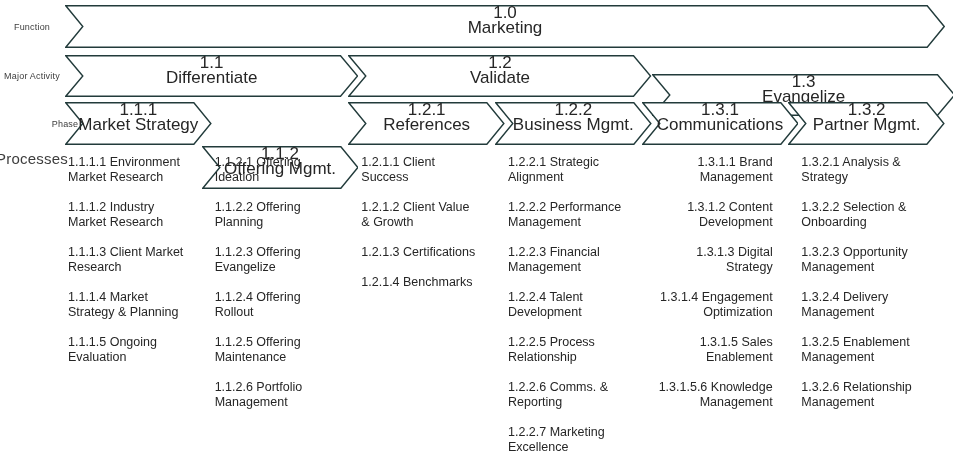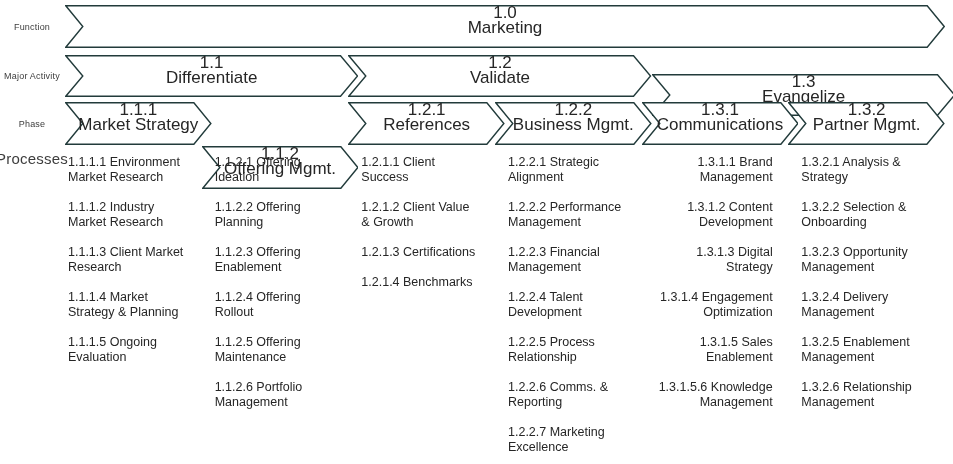--- a/index.html
+++ b/index.html
@@ -5,21 +5,21 @@
   html,body{margin:0;padding:0;background:#fff;}
   body{font-family:"Liberation Sans","DejaVu Sans",sans-serif;}
   .canvas{position:relative;width:953px;height:464px;background:#fff;overflow:hidden;}
 
   
   .row-label{position:absolute;left:0;width:64px;display:flex;align-items:center;
     justify-content:center;font-size:9px;color:var(--label,#3d3d3d);text-align:center;
     letter-spacing:.2px;}
   .row-label.lbl-function{top:5px;height:43px;}
   .row-label.lbl-major{top:55px;height:42px;}
-  .row-label.lbl-phase{top:102px;height:43px;}
+  .row-label.lbl-phase{top:102px;height:43px;padding-left:33px;}
   .row-label.lbl-processes{top:150px;height:16px;font-size:15px;}
 
   
   .chevron{position:absolute;}
   .chevron svg.shape{position:absolute;left:0;top:0;display:block;}
   .chevron polygon{fill:#ffffff;stroke:var(--outline,#223b3b);stroke-width:1.4;}
   .chev-label{position:relative;height:100%;display:flex;flex-direction:column;
     align-items:center;justify-content:flex-start;font-size:17px;line-height:15px;
     color:var(--text,#262626);text-align:center;}
 
@@ -140,21 +140,21 @@
   <div class="proc-col" style="left: 68px;">
       <div class="proc-item">1.1.1.1 Environment Market Research</div>
       <div class="proc-item">1.1.1.2 Industry Market Research</div>
       <div class="proc-item">1.1.1.3 Client Market Research</div>
       <div class="proc-item">1.1.1.4 Market Strategy &amp; Planning</div>
       <div class="proc-item">1.1.1.5 Ongoing Evaluation</div>
     </div>
   <div class="proc-col" style="left: 214.667px;">
       <div class="proc-item">1.1.2.1 Offering Ideation</div>
       <div class="proc-item">1.1.2.2 Offering Planning</div>
-      <div class="proc-item">1.1.2.3 Offering Enablement</div>
+      <div class="proc-item">1.1.2.3 Offering Evangelize</div>
       <div class="proc-item">1.1.2.4 Offering Rollout</div>
       <div class="proc-item">1.1.2.5 Offering Maintenance</div>
       <div class="proc-item">1.1.2.6 Portfolio Management</div>
     </div>
   <div class="proc-col" style="left: 361.333px;">
       <div class="proc-item">1.2.1.1 Client Success</div>
       <div class="proc-item">1.2.1.2 Client Value &amp; Growth</div>
       <div class="proc-item">1.2.1.3 Certifications</div>
       <div class="proc-item">1.2.1.4 Benchmarks</div>
     </div>

